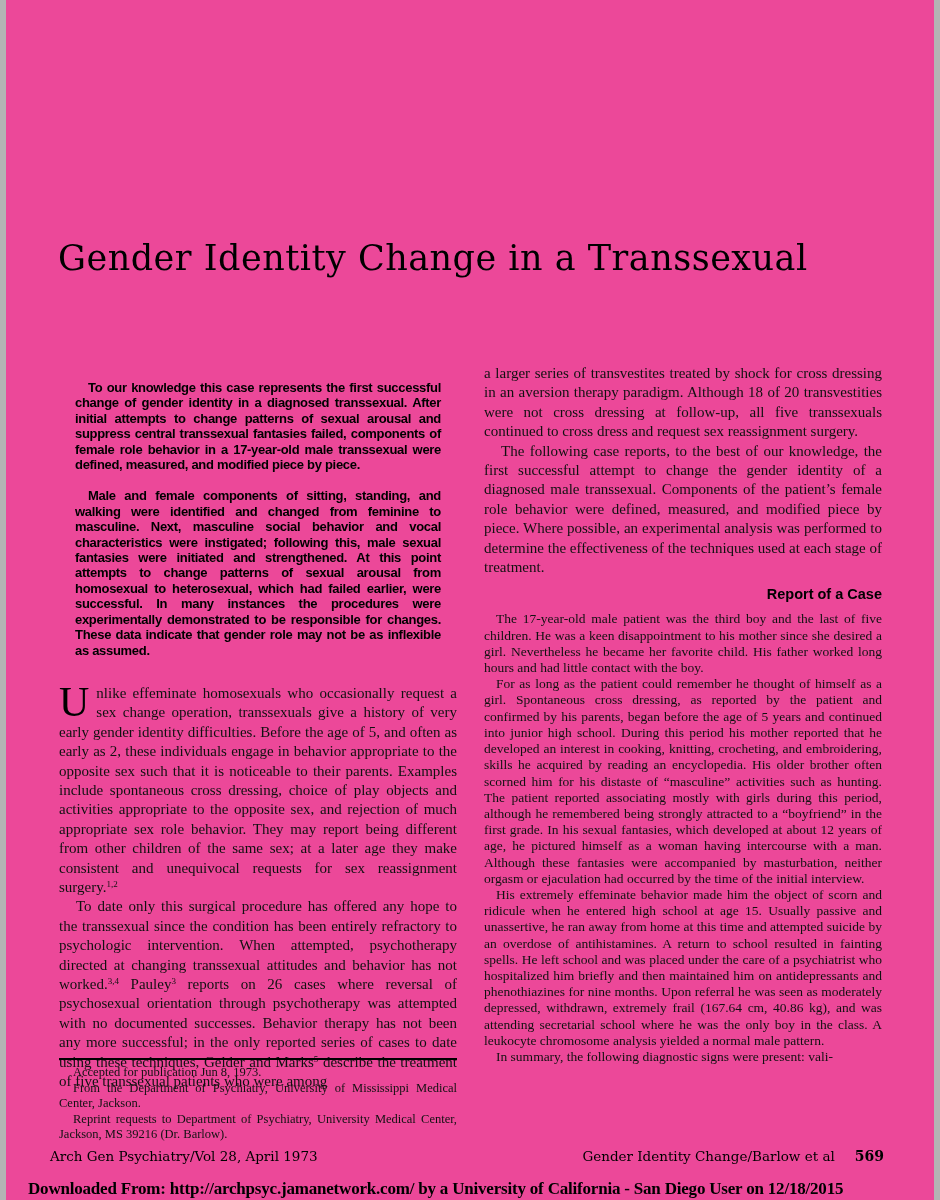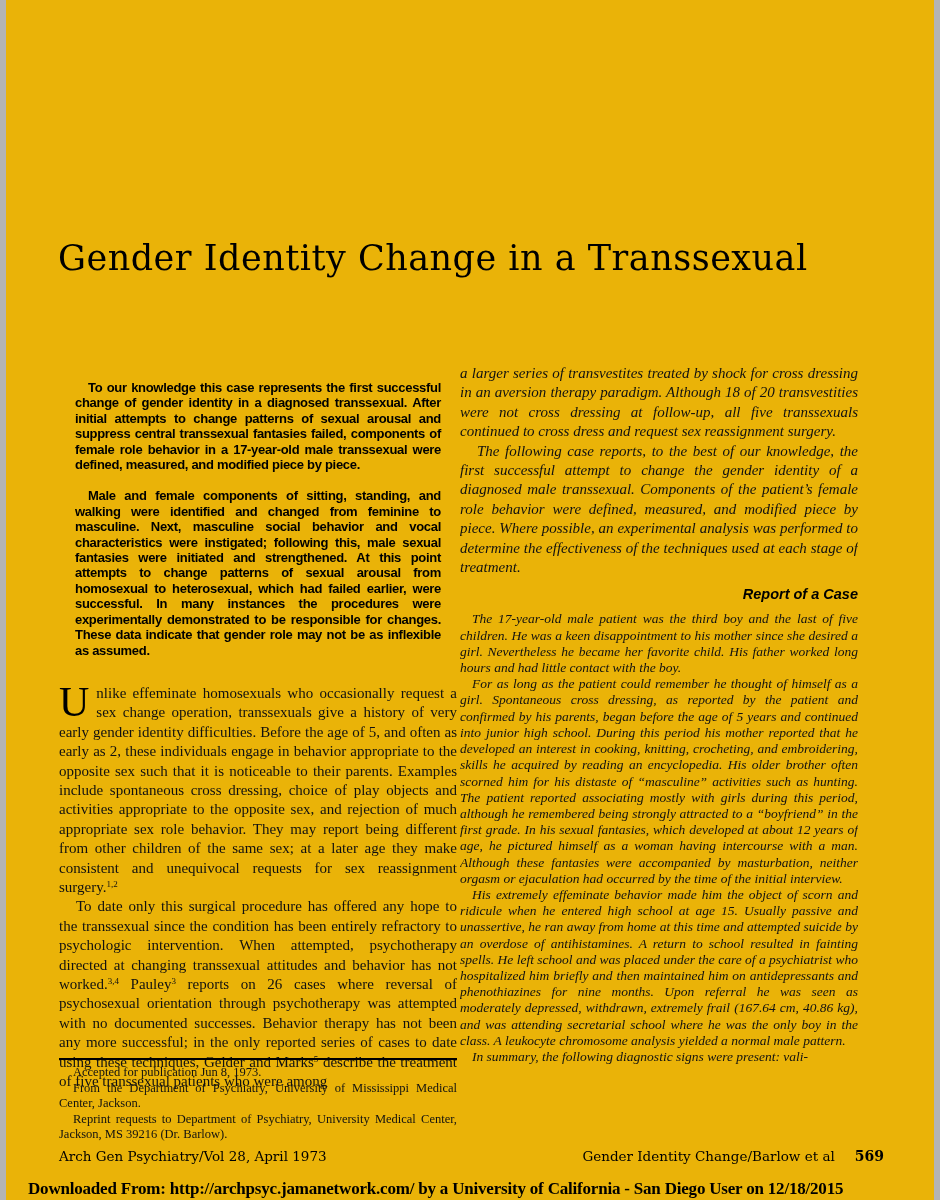--- a/index.html
+++ b/index.html
@@ -1,20 +1,20 @@
 <!DOCTYPE html>
 <html><head>
 <meta charset="utf-8">
 <style>
   html, body { margin: 0; padding: 0; background: #ffffff; }
   .page {
     position: relative;
     width: 940px;
     height: 1200px;
-    background: #eab308;
+    background: #ec4899;
     overflow: hidden;
     font-family: "Liberation Serif", serif;
     color: #111;
   }
   .edge { position: absolute; top: 0; bottom: 0; width: 6px; background: #b4b4b4; }
   .edge-left { left: 0; }
   .edge-right { right: 0; }
 
   .title {
     position: absolute;
@@ -31,21 +31,21 @@
   .authors {
     position: absolute;
     left: 60px; top: 327px;
     font-family: "DejaVu Serif", serif;
     font-size: 13.5px;
     color: #000;
   }
 
   .col { position: absolute; top: 364px; width: 398px; height: 780px; overflow: hidden; }
   .col-left  { left: 59px; }
-  .col-right { left: 460px; font-style: italic; }
+  .col-right { left: 484px; }
 
   
   .abstract { min-height: 246px; margin-bottom: 26px; }
   .abstract p {
     margin: 16px;
     font-family: "Liberation Sans", sans-serif;
     font-weight: bold;
     font-size: 13px;
     line-height: 15.4px;
     letter-spacing: -0.3px;
@@ -101,21 +101,21 @@
   .casetext p {
     margin: 0;
     font-size: 13.5px;
     line-height: 16.2px;
     text-align: justify;
     text-indent: 12px;
   }
 
   .footer {
     position: absolute;
-    left: 59px; right: 56px; top: 1148px;
+    left: 50px; right: 56px; top: 1148px;
     display: flex;
     justify-content: space-between;
     align-items: baseline;
     font-family: "DejaVu Serif", serif;
     font-size: 13.5px;
     color: #000;
     gap: 48px;
   }
   .footer .pagenum { font-weight: bold; margin-left: 20px; font-size: 14px; }
 

